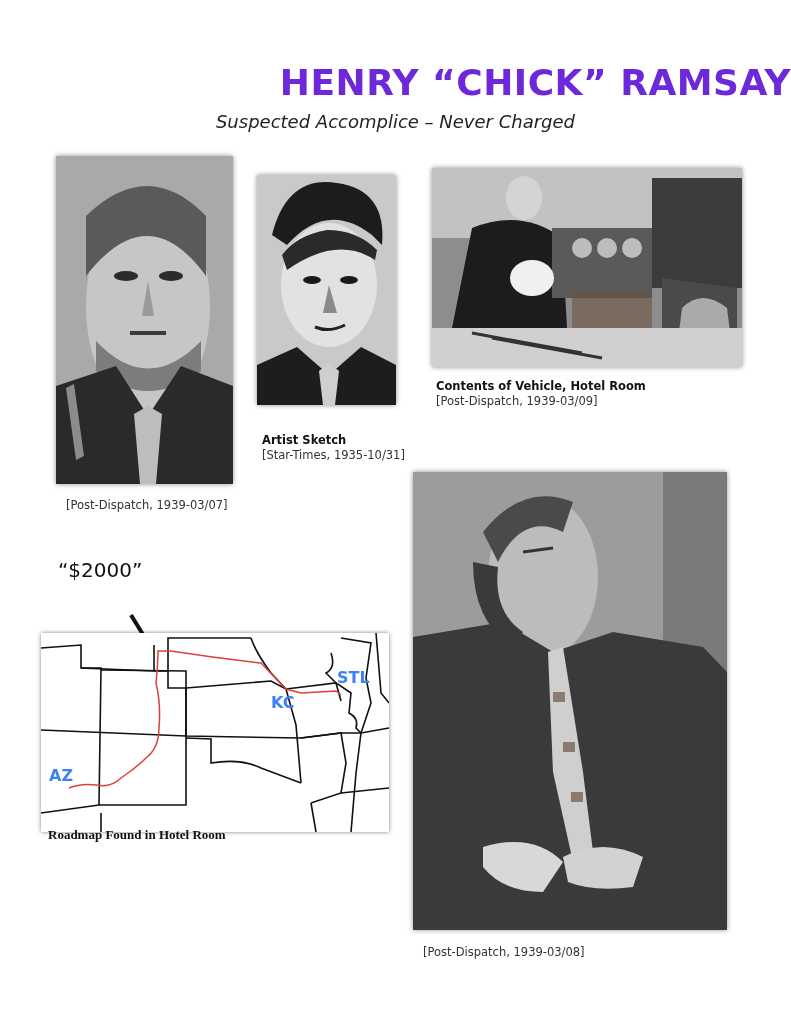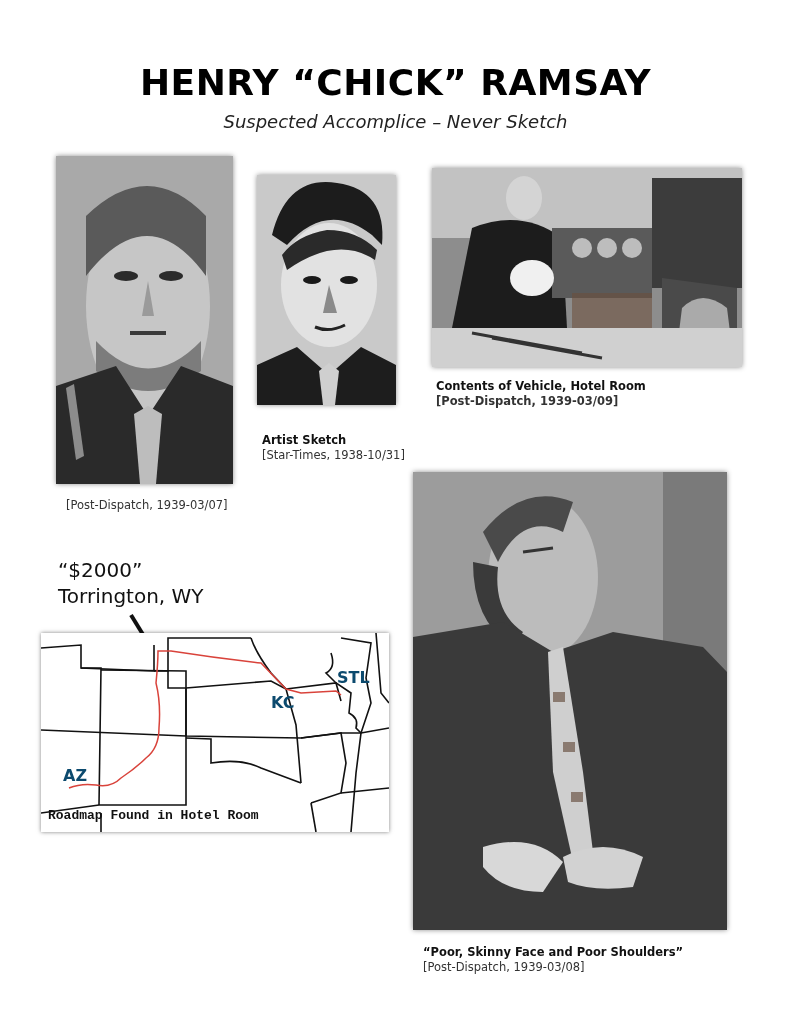--- a/index.html
+++ b/index.html
@@ -1,40 +1,40 @@
 <!DOCTYPE html>
 <html><head>
 <meta charset="utf-8">
 <style>
   html, body { margin: 0; padding: 0; background: #ffffff; }
   body { width: 791px; height: 1023px; position: relative; overflow: hidden;
          font-family: "Liberation Sans", "DejaVu Sans", sans-serif; color: #111; }
-  .title { position: absolute; left: 0; width: 791px; top: 62px; text-align: center;
+  .title { position: absolute; left: 0; width: 791px; top: 62px; text-align: right;
            font-family: "DejaVu Sans", sans-serif; font-weight: bold; font-size: 36px;
-           letter-spacing: 0.5px; color: #000000; }
+           letter-spacing: 0.5px; color: #6d28d9; }
   .subtitle { position: absolute; left: 0; width: 791px; top: 111px; text-align: center;
               font-family: "DejaVu Sans", sans-serif; font-style: italic; font-size: 18px; color: #222; }
   .photo { position: absolute; box-shadow: 0 0 5px rgba(0,0,0,0.45); overflow: hidden; }
   .photo svg { display: block; width: 100%; height: 100%; }
   .cap { position: absolute; font-family: "DejaVu Sans", sans-serif; font-size: 11.5px; line-height: 15px; color: #333; }
   .cap b { display: block; font-size: 11.5px; color: #111; }
   .map-note { position: absolute; left: 58px; top: 557px; font-family: "DejaVu Sans", sans-serif;
               font-size: 20px; line-height: 26px; color: #111; }
   .map-box { position: absolute; left: 41px; top: 633px; width: 348px; height: 199px;
              box-shadow: 0 0 4px rgba(0,0,0,0.5); background: #fff; overflow: hidden; }
   .map-box svg { display: block; }
-  .map-label { position: absolute; font-family: "DejaVu Sans", sans-serif; font-weight: bold; font-size: 16px; color: #0c4a6e; }
-  .map-caption { position: absolute; left: 48px; top: 808px; font-family: Liberation Mono, monospace;
+  .map-label { position: absolute; font-family: "DejaVu Sans", sans-serif; font-weight: bold; font-size: 16px; color: #3b82f6; }
+  .map-caption { position: absolute; left: 48px; top: 827px; font-family: Liberation Serif, serif;
                  font-weight: bold; font-size: 13px; color: #111; }
 </style>
 </head>
 <body>
 
 <div class="title">HENRY “CHICK” RAMSAY</div>
-<div class="subtitle">Suspected Accomplice – Never Sketch</div>
+<div class="subtitle">Suspected Accomplice – Never Charged</div>
 
 <div class="photo" style="left:56px;top:156px;width:177px;height:328px;">
   <svg viewBox="0 0 177 328" preserveAspectRatio="none">
     <rect width="177" height="328" fill="#a9a9a9"></rect>
     <ellipse cx="92" cy="150" rx="62" ry="108" fill="#c6c6c6"></ellipse>
     <path d="M30 60 Q92 0 150 60 L150 120 Q92 40 30 120 Z" fill="#5a5a5a"></path>
     <ellipse cx="70" cy="120" rx="12" ry="5" fill="#2b2b2b"></ellipse>
     <ellipse cx="115" cy="120" rx="12" ry="5" fill="#2b2b2b"></ellipse>
     <path d="M92 125 L86 160 L98 160 Z" fill="#9a9a9a"></path>
     <rect x="74" y="175" width="36" height="4" fill="#3a3a3a"></rect>
@@ -57,21 +57,21 @@
     <ellipse cx="55" cy="105" rx="9" ry="4" fill="#1a1a1a"></ellipse>
     <ellipse cx="92" cy="105" rx="9" ry="4" fill="#1a1a1a"></ellipse>
     <path d="M72 110 L66 138 L80 138 Z" fill="#8a8a8a"></path>
     <path d="M58 152 Q72 158 88 150" stroke="#222" stroke-width="3" fill="none"></path>
     <path d="M0 190 L40 172 L72 200 L104 172 L139 190 L139 230 L0 230 Z" fill="#1d1d1d"></path>
     <path d="M62 196 L72 188 L82 196 L78 230 L66 230 Z" fill="#cfcfcf"></path>
   </svg>
 </div>
 <div class="cap" style="left:262px;top:418px;margin-top:15px;">
   <b>Artist Sketch</b>
-  <span>[Star-Times, 1938-10/31]</span>
+  <span>[Star-Times, 1935-10/31]</span>
 </div>
 
 <div class="photo" style="left:432px;top:168px;width:310px;height:199px;">
   <svg viewBox="0 0 310 199" preserveAspectRatio="none">
     <rect width="310" height="199" fill="#8d8d8d"></rect>
     <rect x="0" y="0" width="310" height="70" fill="#c2c2c2"></rect>
     <rect x="220" y="10" width="90" height="110" fill="#3c3c3c"></rect>
     <ellipse cx="92" cy="30" rx="18" ry="22" fill="#d4d4d4"></ellipse>
     <path d="M40 60 Q90 40 130 70 L135 160 L20 160 Z" fill="#1c1c1c"></path>
     <rect x="120" y="60" width="100" height="70" fill="#5a5a5a"></rect>
@@ -79,28 +79,27 @@
     <circle cx="175" cy="80" r="10" fill="#bdbdbd"></circle>
     <circle cx="200" cy="80" r="10" fill="#bdbdbd"></circle>
     <ellipse cx="100" cy="110" rx="22" ry="18" fill="#f0f0f0"></ellipse>
     <rect x="140" y="125" width="80" height="45" fill="#6e4f3a" opacity="0.55"></rect>
     <path d="M230 110 L305 120 L305 175 L230 170 Z" fill="#4a4a4a"></path>
     <path d="M250 140 Q270 120 295 140 L300 180 L245 180 Z" fill="#aaaaaa"></path>
     <rect x="0" y="160" width="310" height="39" fill="#d0d0d0"></rect>
     <path d="M40 165 L150 185 M60 170 L170 190" stroke="#333" stroke-width="3"></path>
   </svg>
 </div>
-<div class="cap" style="left:436px;top:379px;font-weight:bold;">
+<div class="cap" style="left:436px;top:379px;">
   <b>Contents of Vehicle, Hotel Room</b>
   <span>[Post-Dispatch, 1939-03/09]</span>
 </div>
 
 <div class="map-note">
   <div>“$2000”</div>
-  <div>Torrington, WY</div>
 </div>
 <svg style="position:absolute;left:128px;top:612px;" width="32" height="42" viewBox="0 0 32 42">
   <path d="M3 3 L22 34" stroke="#111" stroke-width="4" fill="none"></path>
   <path d="M12 30 L26 40 L26 24 Z" fill="#111"></path>
 </svg>
 
 <div class="map-box">
   <svg width="348" height="199" viewBox="0 0 348 199">
     <g stroke="#111" stroke-width="1.6" fill="none">
       <path d="M0 15 L40 12 L40 35 L113 38 L113 12"></path>
@@ -123,21 +122,21 @@
       <path d="M58 172 L145 172 L145 105"></path>
       <path d="M0 180 L58 172"></path>
       <path d="M60 180 L60 199"></path>
       <path d="M300 160 L348 155"></path>
       <path d="M320 100 L348 95"></path>
     </g>
     <path d="M28 155 Q40 150 55 152 Q70 155 80 145 Q95 135 105 125 Q118 115 118 95 Q120 70 115 50 Q117 30 117 18 L130 18 Q175 25 220 30 L245 56 L260 60 L295 58 L300 62" stroke="#d9433b" stroke-width="1.5" fill="none"></path>
   </svg>
   <div class="map-label" style="left:296px;top:35px;">STL</div>
   <div class="map-label" style="left:230px;top:60px;">KC</div>
-  <div class="map-label" style="left:22px;top:133px;text-align:right;">AZ</div>
+  <div class="map-label" style="left:8px;top:133px;text-align:right;">AZ</div>
 </div>
 <div class="map-caption">Roadmap Found in Hotel Room</div>
 
 <div class="photo" style="left:413px;top:472px;width:314px;height:458px;">
   <svg viewBox="0 0 314 458" preserveAspectRatio="none">
     <rect width="314" height="458" fill="#9c9c9c"></rect>
     <rect x="250" y="0" width="64" height="458" fill="#7a7a7a"></rect>
     <ellipse cx="130" cy="105" rx="55" ry="80" fill="#bcbcbc"></ellipse>
     <path d="M70 60 Q110 10 160 30 L150 60 Q110 40 85 90 Z" fill="#4a4a4a"></path>
     <path d="M60 90 Q60 150 100 175 L110 160 Q80 140 85 95 Z" fill="#3a3a3a"></path>
@@ -145,15 +144,14 @@
     <path d="M0 165 L90 150 L140 180 L200 160 L290 175 L314 200 L314 458 L0 458 Z" fill="#3a3a3a"></path>
     <path d="M135 180 L150 175 L170 300 L180 380 L160 390 L140 300 Z" fill="#cfcfcf"></path>
     <rect x="140" y="220" width="12" height="10" fill="#8a7a70"></rect>
     <rect x="150" y="270" width="12" height="10" fill="#8a7a70"></rect>
     <rect x="158" y="320" width="12" height="10" fill="#8a7a70"></rect>
     <path d="M70 375 Q120 360 150 390 L130 420 Q90 420 70 395 Z" fill="#d8d8d8"></path>
     <path d="M150 385 Q190 365 230 385 L220 415 Q180 420 155 410 Z" fill="#d2d2d2"></path>
   </svg>
 </div>
 <div class="cap" style="left:423px;top:945px;">
-  <b>“Poor, Skinny Face and Poor Shoulders”</b>
   <span>[Post-Dispatch, 1939-03/08]</span>
 </div>
 
 </body></html>

